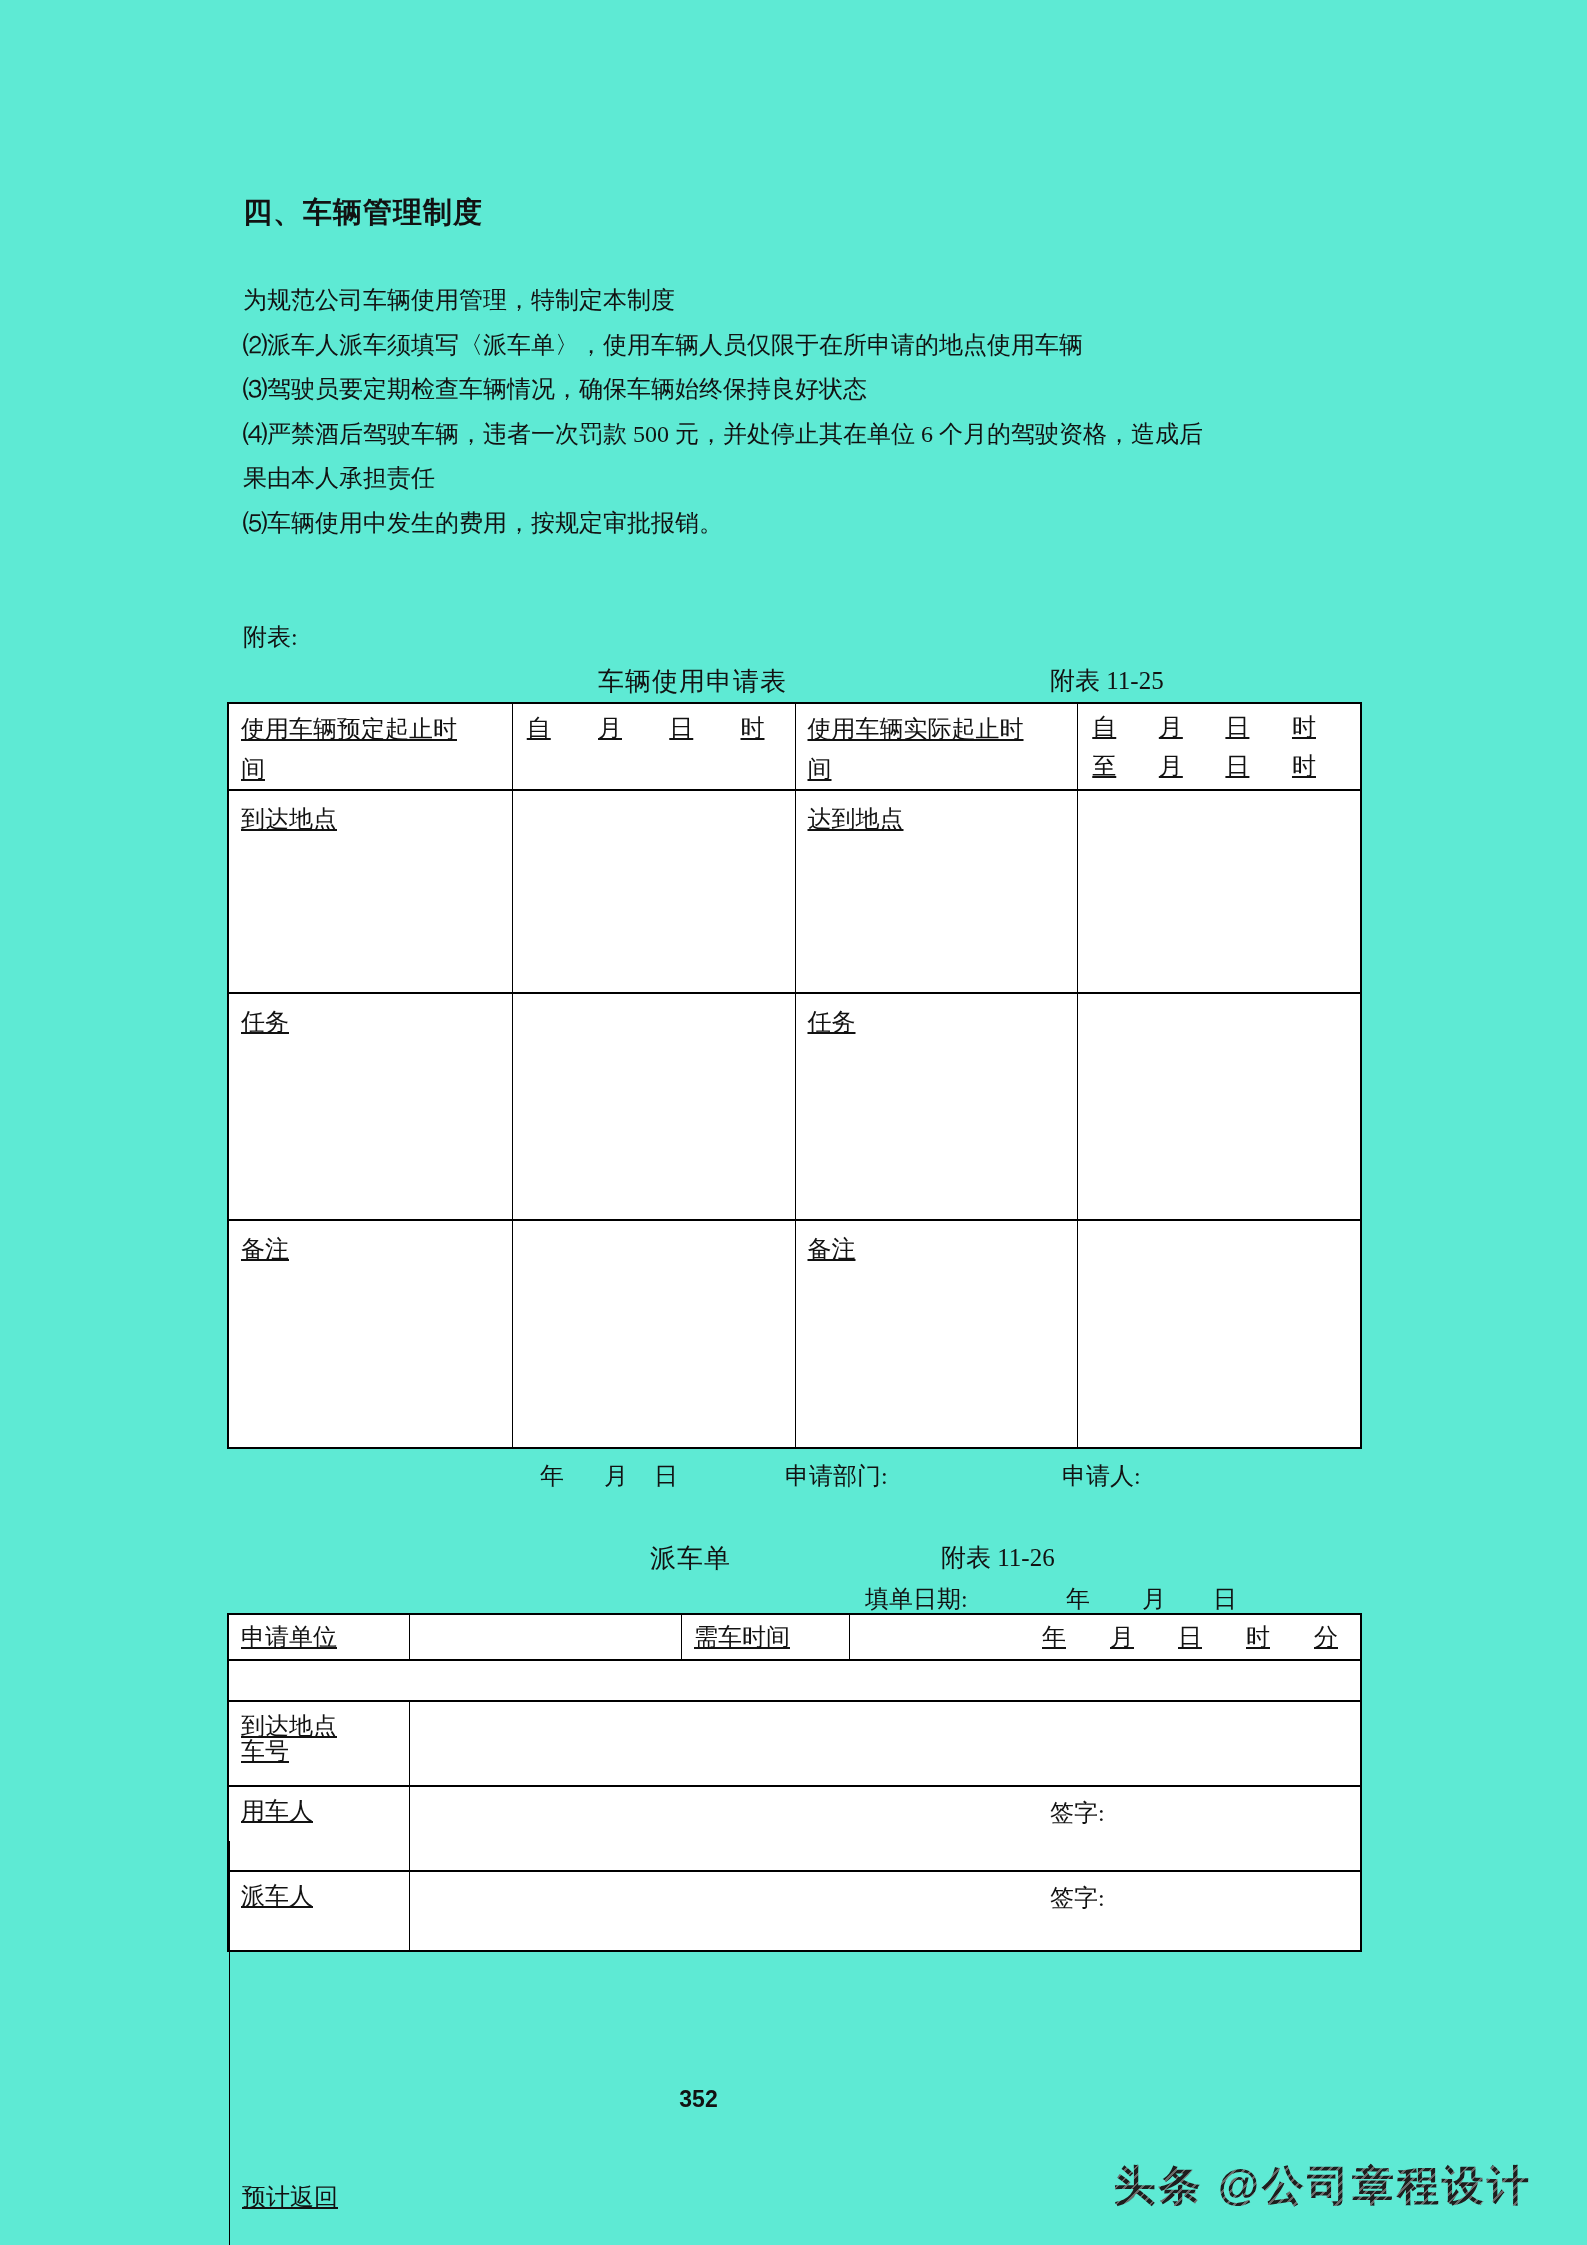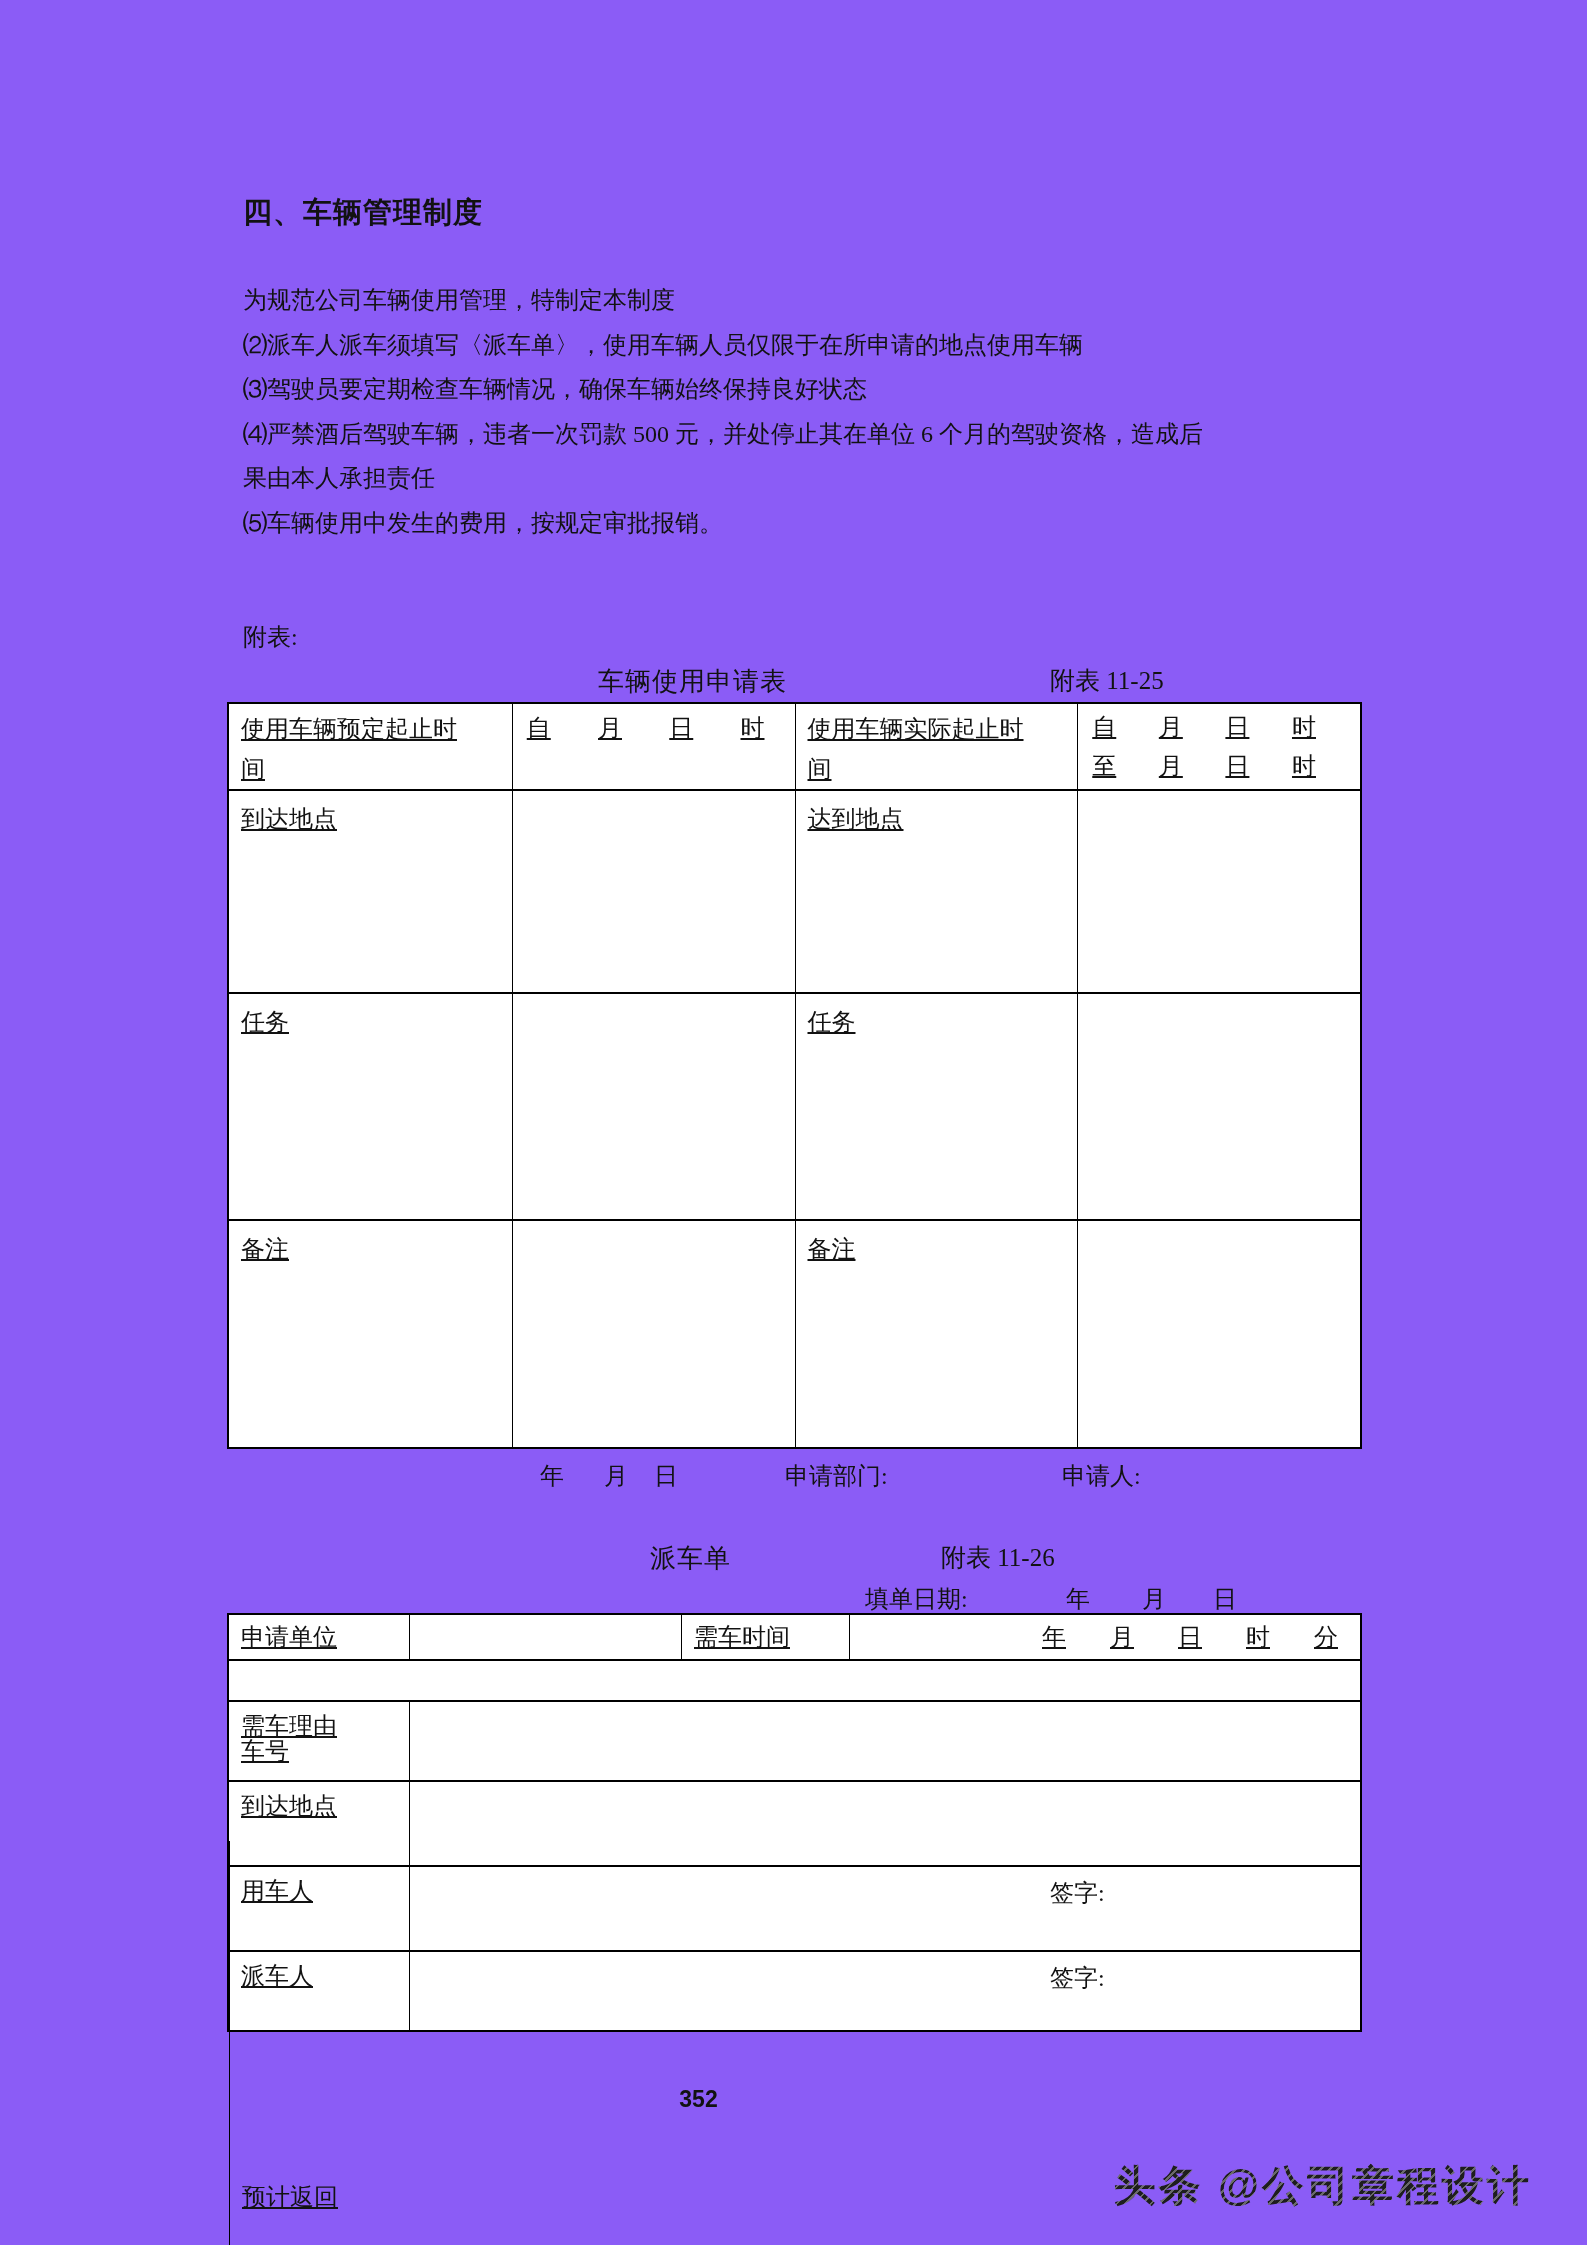--- a/index.html
+++ b/index.html
@@ -1,20 +1,20 @@
 <!DOCTYPE html>
 <html><head>
 <meta charset="utf-8">
 <style>
   * { margin:0; padding:0; box-sizing:border-box; }
   html,body { background:#ffffff; }
   .page {
     position:relative;
     width:1587px; height:2245px;
-    background:#8b5cf6;
+    background:#5eead4;
     font-family:"Liberation Serif","DejaVu Serif",serif;
     color:#121212;
     overflow:hidden;
   }
   .doc-title {
     position:absolute; left:243px; top:193px;
     font-family:"Liberation Sans","DejaVu Sans",sans-serif;
     font-size:29px; font-weight:bold; letter-spacing:1px;
   }
   .para { position:absolute; left:243px; top:278px; width:1120px; }
@@ -199,24 +199,20 @@
       <div class="cell c-val"></div>
       <div class="cell c-time">预计返回</div>
       <div class="cell c-dt">
         <span>年</span>
         <span>月</span>
         <span>日</span>
         <span>时</span>
         <span>分</span>
       </div>
     </div>
-    <div class="trow r3">
-      <div class="cell c-label-top">需车理由</div>
-      <div class="cell c-wide"></div>
-    </div>
     <div class="trow r4">
       <div class="cell c-label-top">到达地点</div>
       <div class="cell c-wide"></div>
     </div>
     <div class="trow r5">
       <div class="cell c-label-top">用车人</div>
       <div class="cell c-wide">
         <span class="sign">签字:</span>
       </div>
     </div>

